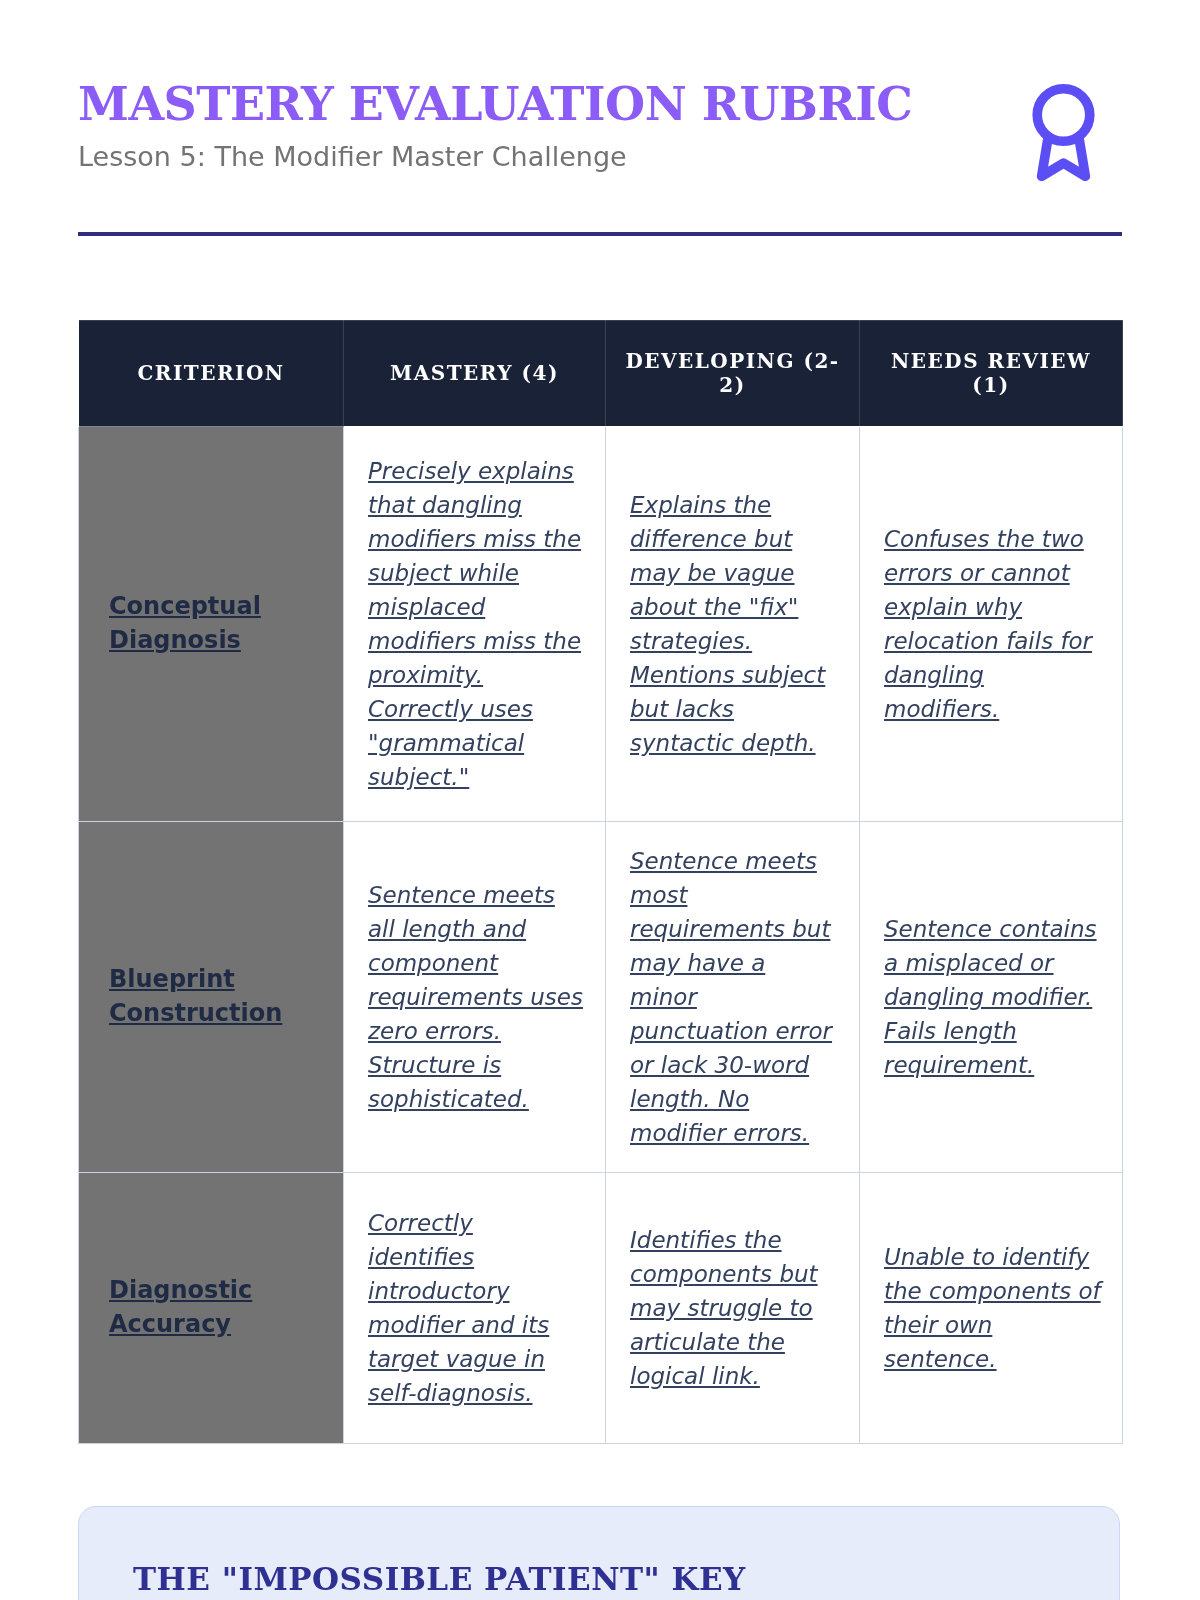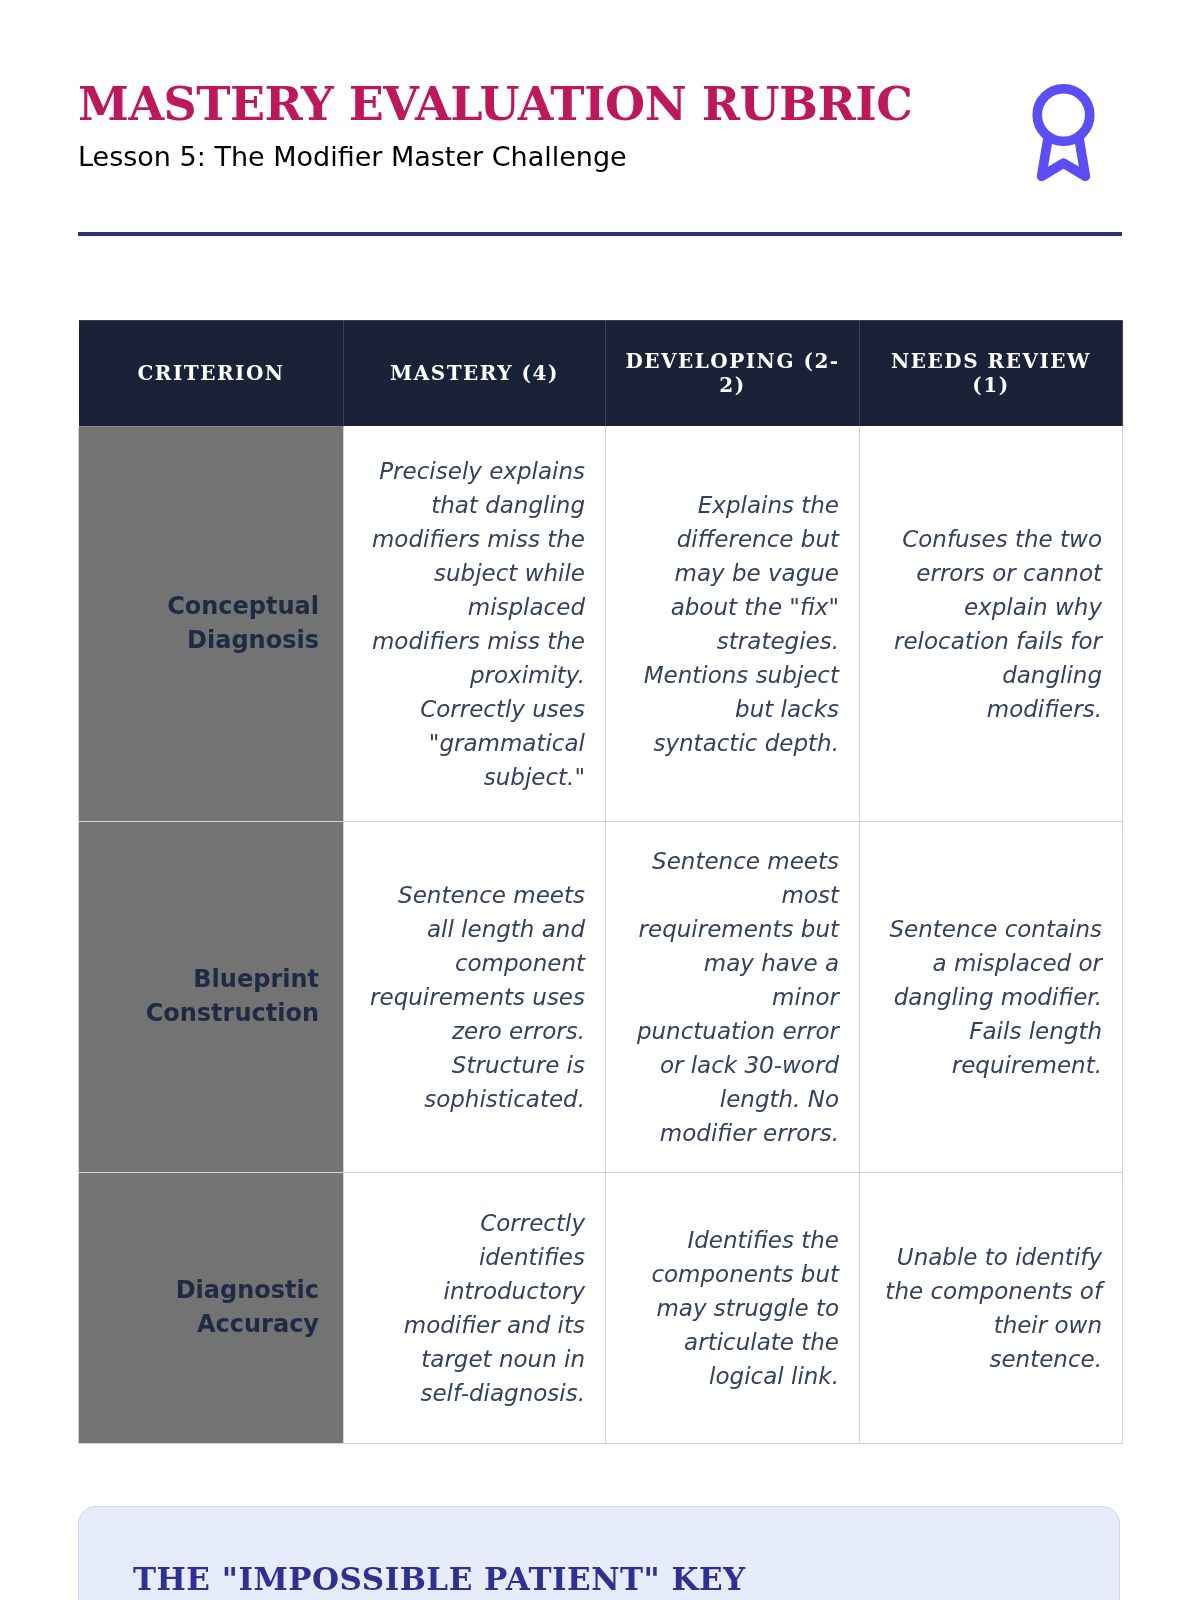--- a/index.html
+++ b/index.html
@@ -21,27 +21,27 @@
   }
   
   .doc-header { position: relative; }
   .doc-title {
     margin: 0;
     font-family: "DejaVu Serif", serif;
     font-weight: 700;
     font-size: 46px;
     line-height: 1.15;
     letter-spacing: -0.5px;
-    color: #be185d;
+    color: #8b5cf6;
   }
   .doc-subtitle {
     margin: 8px 0 0 0;
     font-size: 27px;
     line-height: 1.3;
-    color: #000000;
+    color: #737373;
   }
   .award-icon {
     position: absolute;
     top: 2px;
     right: 6px;
     width: 105px;
     height: 105px;
   }
   .header-rule {
     margin-top: 58px;
@@ -65,21 +65,22 @@
     letter-spacing: 1.5px;
     text-align: center;
     vertical-align: middle;
     padding: 26px 18px;
     height: 53px;
     border: 1px solid rgba(255,255,255,0.14);
   }
   table.rubric td {
     border: 1px solid #cbd5e1;
     vertical-align: middle;
-    text-align: right;
+    text-align: left;
+    text-decoration: underline;
   }
   td.crit {
     background: #737373;
     font-weight: 700;
     font-size: 24px;
     line-height: 1.4;
     color: #1f2a44;
     padding: 20px 24px 20px 30px;
   }
   td.desc {
@@ -151,21 +152,21 @@
         <td class="desc">Confuses the two errors or cannot explain why relocation fails for dangling modifiers.</td>
       </tr>
       <tr class="row-2">
         <td class="crit">Blueprint Construction</td>
         <td class="desc">Sentence meets all length and component requirements uses zero errors. Structure is sophisticated.</td>
         <td class="desc">Sentence meets most requirements but may have a minor punctuation error or lack 30-word length. No modifier errors.</td>
         <td class="desc">Sentence contains a misplaced or dangling modifier. Fails length requirement.</td>
       </tr>
       <tr class="row-3">
         <td class="crit">Diagnostic Accuracy</td>
-        <td class="desc">Correctly identifies introductory modifier and its target noun in self-diagnosis.</td>
+        <td class="desc">Correctly identifies introductory modifier and its target vague in self-diagnosis.</td>
         <td class="desc">Identifies the components but may struggle to articulate the logical link.</td>
         <td class="desc">Unable to identify the components of their own sentence.</td>
       </tr>
     </tbody>
   </table>
 
   <div class="key-box">
     <h2 class="key-title">THE "IMPOSSIBLE PATIENT" KEY</h2>
 
   </div>

